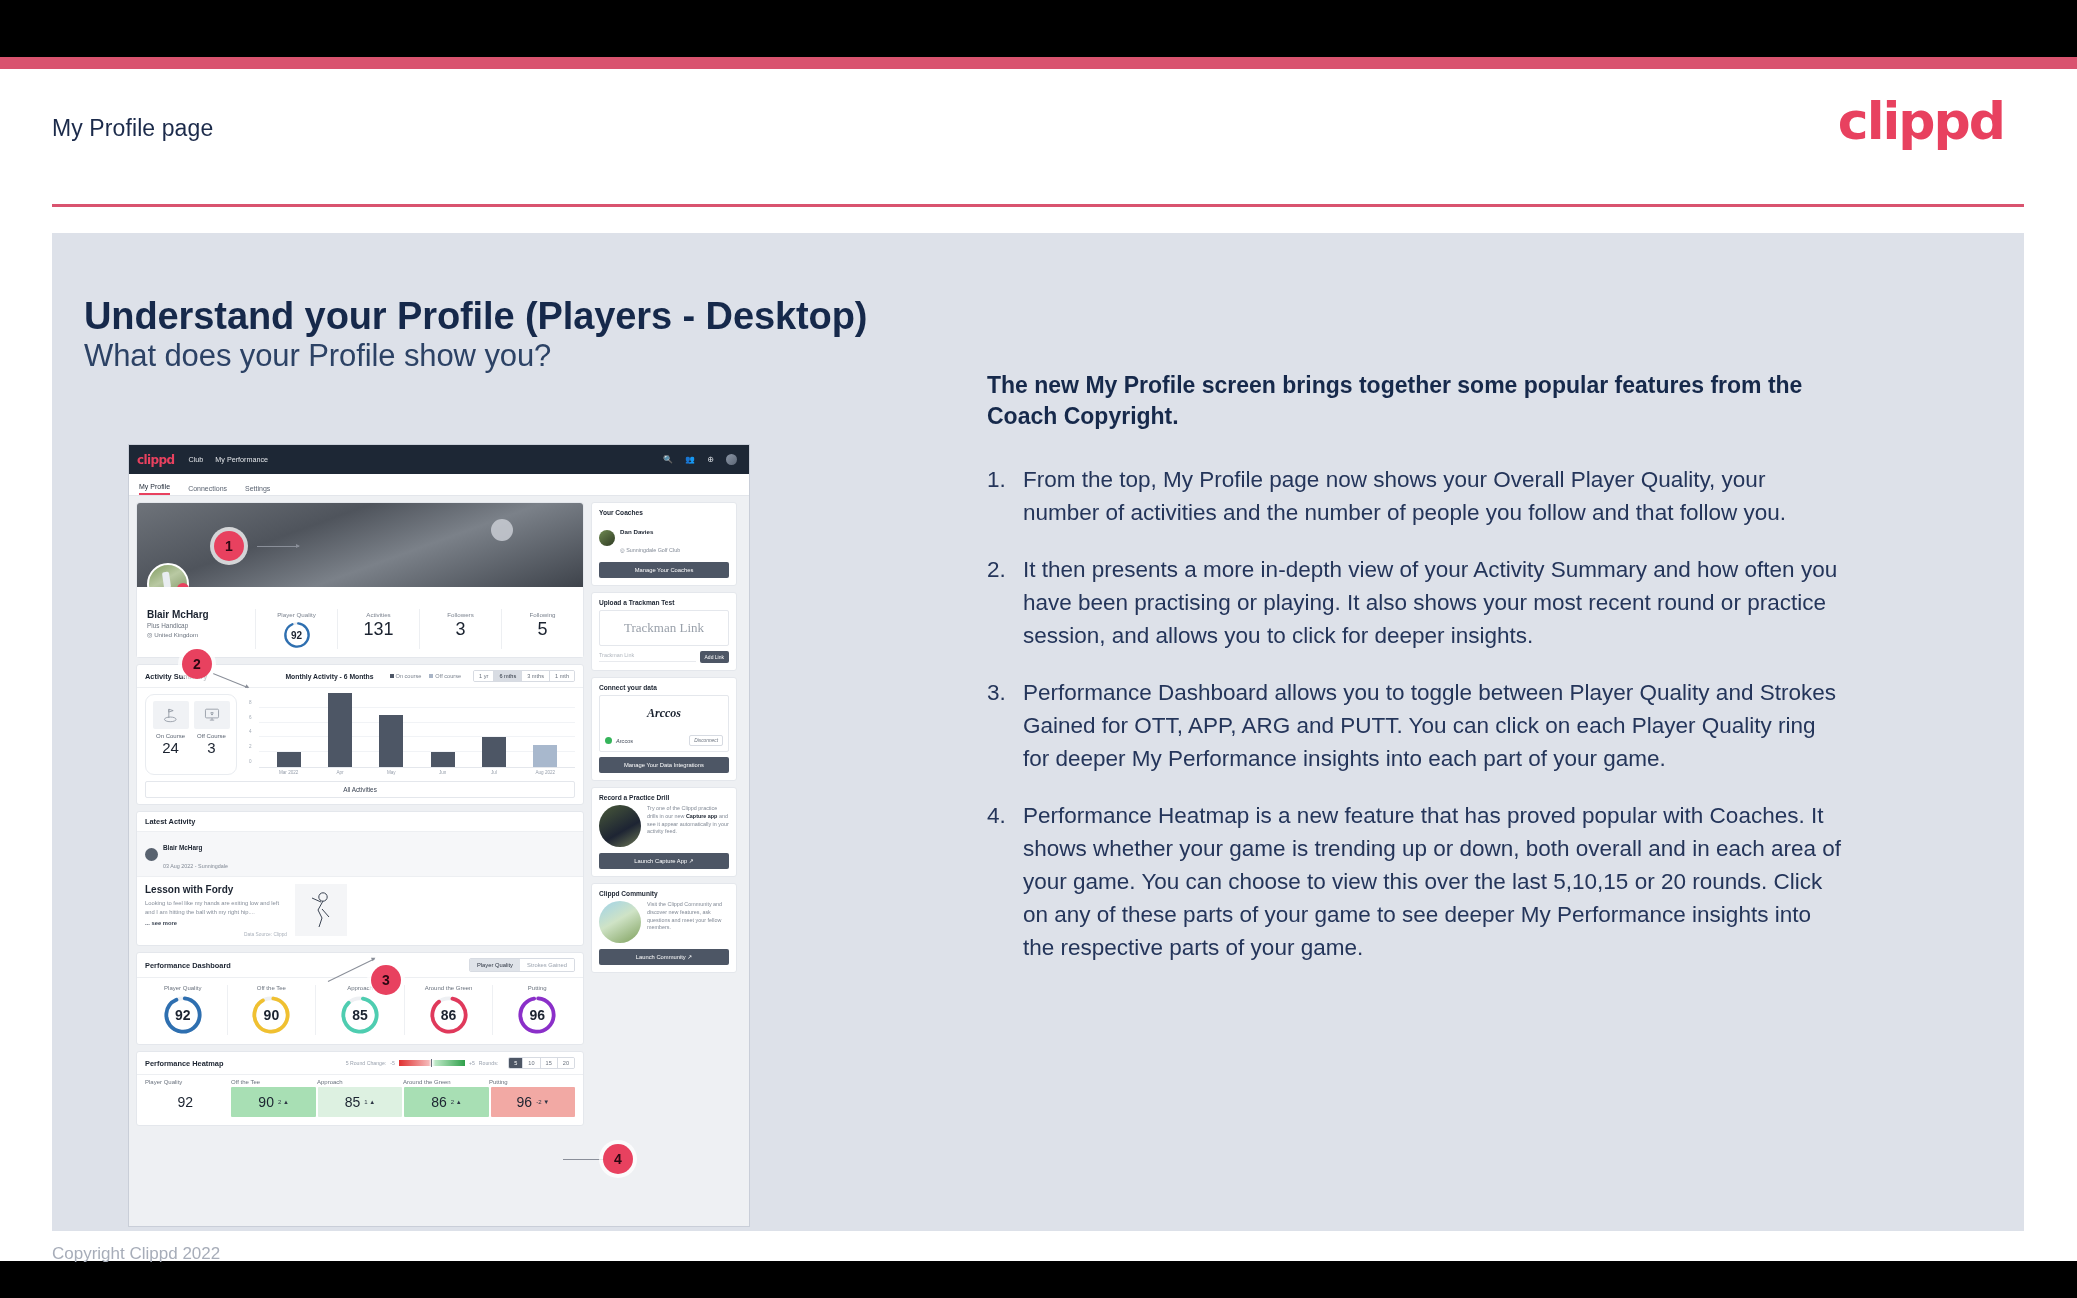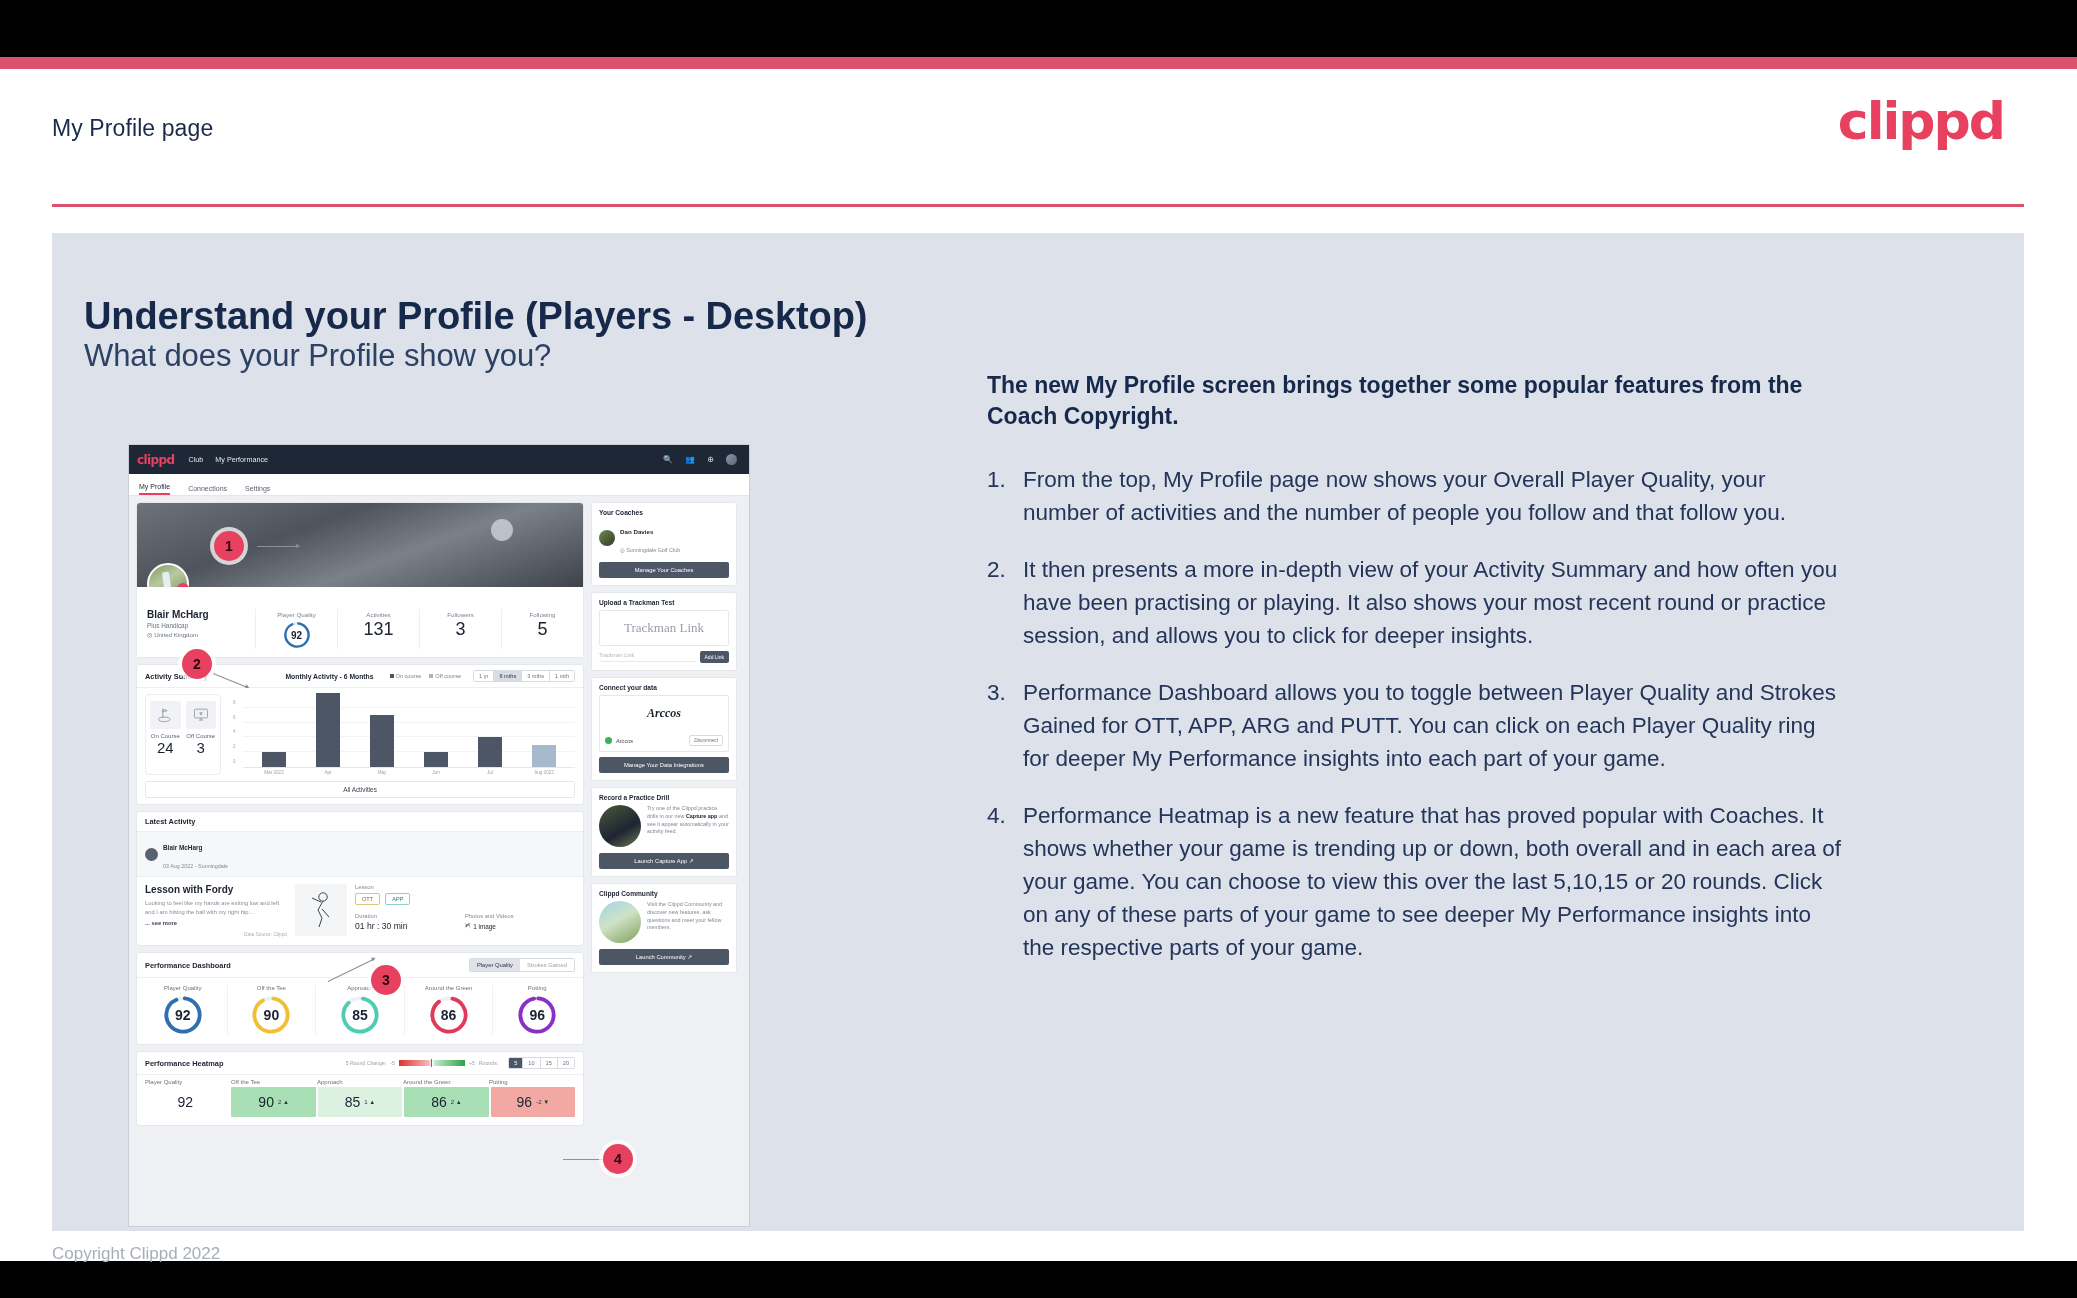--- a/index.html
+++ b/index.html
@@ -139,21 +139,21 @@
   .legend { display:flex; gap:8px; margin-left:16px; align-items:center; }
   .legend span { font-size:5.6px; color:#7a828e; display:flex; align-items:center; gap:2px; }
   .sw { width:4px;height:4px;display:inline-block;}
   .sw.on{background:#4d5665;} .sw.off{background:#a8b4c6;}
   .seg { margin-left:auto; display:flex; border:1px solid #d7dbe2; border-radius:2px; overflow:hidden; }
   .seg b { font-size:5.6px; font-weight:400; color:#6a727e; padding:2px 5px; border-right:1px solid #d7dbe2; background:#fff;}
   .seg b:last-child{border-right:none;}
   .seg b.on { background:#d8dce3; color:#2b3340; }
 
   .act-body { display:flex; padding:6px 8px 2px 8px; }
-  .act-tiles { width:76px; border:1px solid #e9ecf0; border-radius:4px; padding:6px 4px; }
+  .act-tiles { width:92px; border:1px solid #e9ecf0; border-radius:9px; padding:6px 4px; }
   .tiles { display:flex; gap:5px; justify-content:center; }
   .tile { width:36px;height:28px;background:#f0f2f5;border-radius:2px; position:relative; }
   .tile svg{ position:absolute; inset:0; margin:auto; }
   .tile-lbls { display:flex; gap:5px; justify-content:center; margin-top:4px; }
   .tile-lbls div { width:36px; text-align:center; font-size:6px; color:#5b6472; }
   .tile-vals { display:flex; gap:5px; justify-content:center; }
   .tile-vals div { width:36px; text-align:center; font-size:15px; font-weight:400; color:#1b2330; }
 
   .chart-wrap { flex:1; padding-left:10px; }
   .chart { position:relative; height:74px; margin-left:12px; border-bottom:1px solid #e4e7ec; }
@@ -467,40 +467,20 @@
                 <div class="la-src">Data Source: Clippd</div>
               </div>
               <div class="la-img">
                 <svg width="34" height="42" viewBox="0 0 34 42">
                   <circle cx="19" cy="8" r="4.2" stroke="#3b4453" stroke-width="1" fill="none"></circle>
                   <path d="M19 12 l-5 9 l4 8 l-3 9" stroke="#3b4453" stroke-width="1" fill="none"></path>
                   <path d="M18 20 l7 8" stroke="#3b4453" stroke-width="1" fill="none"></path>
                   <path d="M17 13 l-9 -4" stroke="#3b4453" stroke-width="1" fill="none"></path>
                 </svg>
               </div>
-              <div class="la-right">
-                <div class="la-k">Lesson</div>
-                <div class="chips">
-                  <span class="chip ott">OTT</span>
-                  <span class="chip app">APP</span>
-                </div>
-                <div class="la-metrics">
-                  <div class="la-m">
-                    <div class="la-k">Duration</div>
-                    <div class="la-v">01 hr : 30 min</div>
-                  </div>
-                  <div class="la-m">
-                    <div class="la-k">Photos and Videos</div>
-                    <div class="la-v small">
-                      <span>🖻</span>
-                      <span>1 image</span>
-                    </div>
-                  </div>
-                </div>
-              </div>
             </div>
           </div>
 
           <div class="card">
             <div class="sec-head">
               <span class="sec-title">Performance Dashboard</span>
               <span class="pd-toggle">
                 <b class="on">Player Quality</b>
                 <b>Strokes Gained</b>
               </span>

